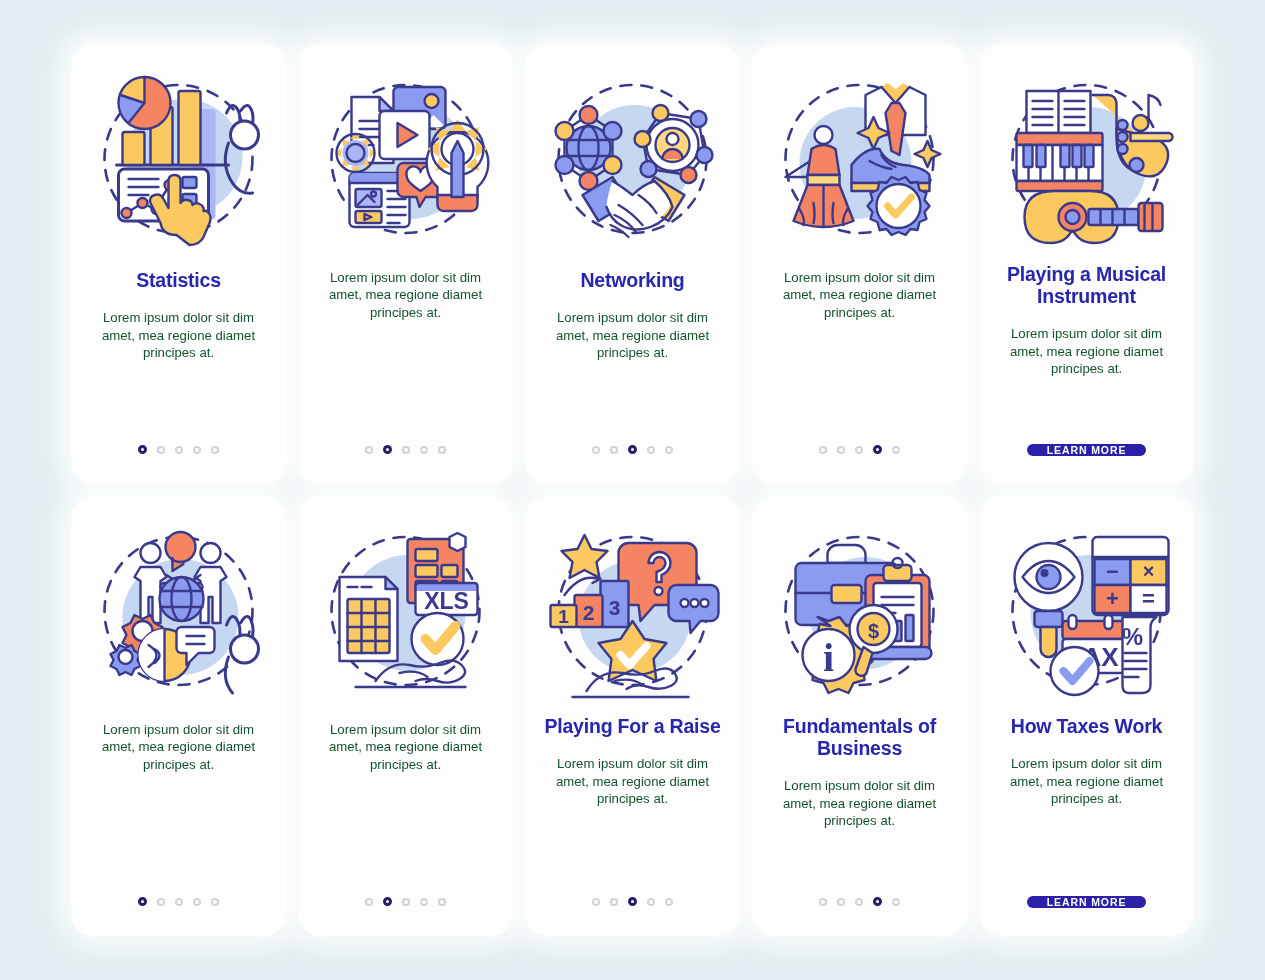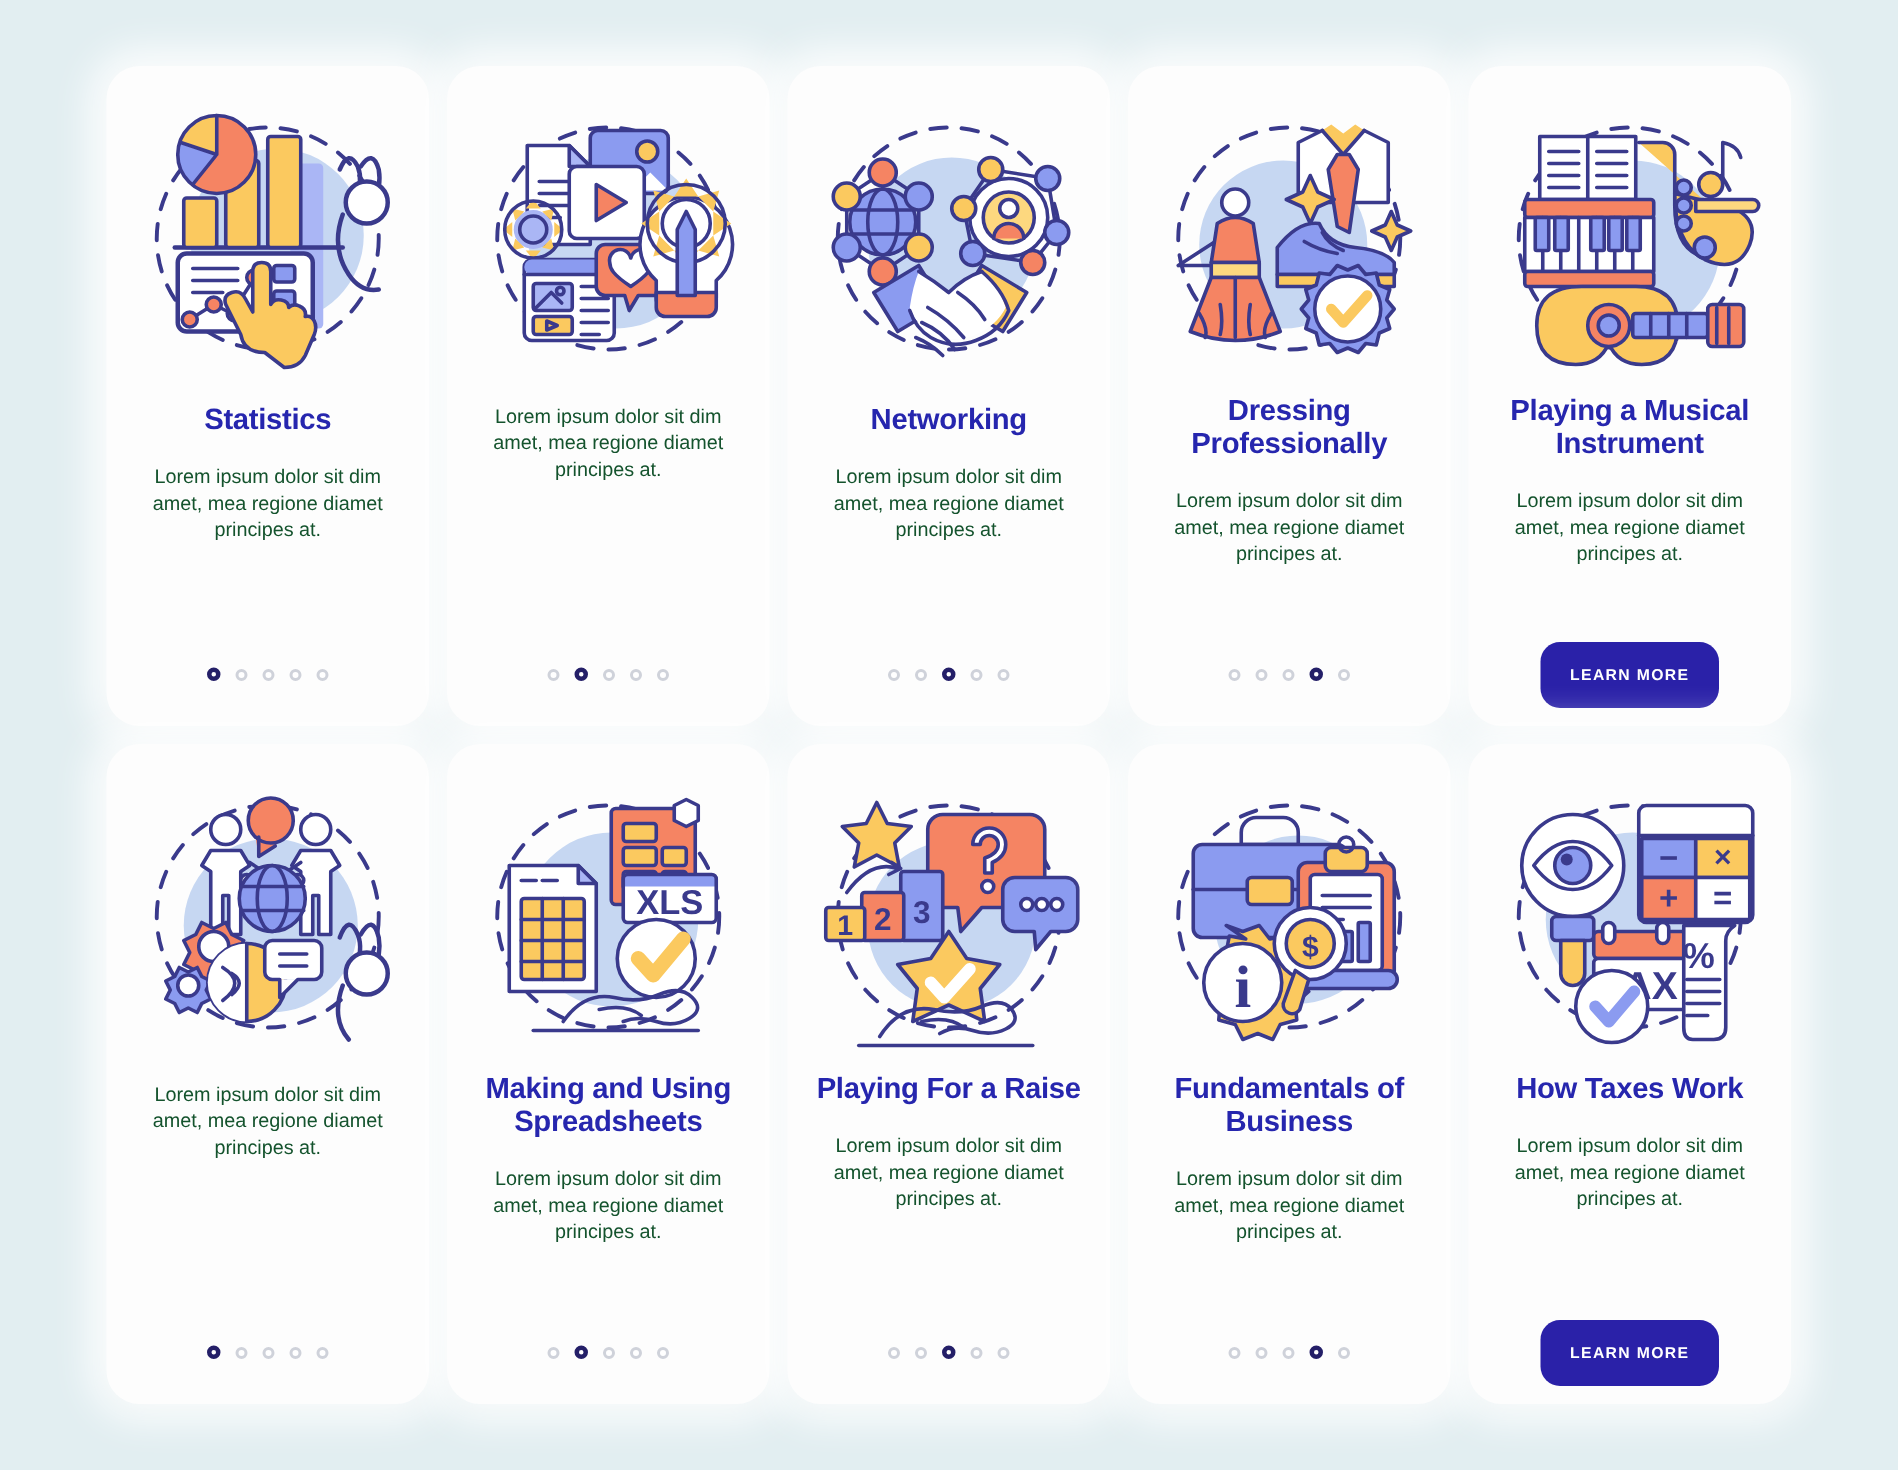--- a/index.html
+++ b/index.html
@@ -68,22 +68,22 @@
   }
   .dot.active{border-color:#241f68;border-width:3px;width:9px;height:9px;}
   .cta{
     background:#2a21a8;
     color:#ffffff;
     font-size:10.5px;
     font-weight:bold;
     letter-spacing:.9px;
     border:none;
     border-radius:13px;
-    padding:16px 20px;
-    margin-bottom:12px;
+    padding:0 20px;
+    margin-bottom:28px;
     cursor:pointer;
   }
   
   .ln{fill:none;stroke:#3a3a8c;stroke-width:3;stroke-linecap:round;stroke-linejoin:round;}
   .ln2{fill:none;stroke:#3a3a8c;stroke-width:2.4;stroke-linecap:round;stroke-linejoin:round;}
   .dash{fill:none;stroke:#3a3a8c;stroke-width:2.6;stroke-linecap:round;stroke-dasharray:11 10;}
   .blob{fill:#c6d7f2;}
   .yl{fill:#fbc95f;}
   .yl2{fill:#fdd87f;}
   .or{fill:#f58463;}
@@ -313,21 +313,20 @@
         <path class="or" d="M38 116 h32 l14 36 q-30 12 -60 0 z"></path>
         <path class="ln2" d="M38 116 h32 l14 36 q-30 12 -60 0 z"></path>
         <path class="ln2" d="M54 116 v40 M30 140 q6 10 4 16 M44 134 q2 12 0 20 M64 134 q-2 12 0 20 M78 140 q-6 10 -4 16"></path>
         <path class="bl" d="M122 108 l7 3 l7 -3 l5 6 l7 -1 l2 8 l7 3 l-2 7 l5 6 l-5 6 l2 7 l-7 3 l-2 8 l-7 -1 l-5 6 l-7 -3 l-7 3 l-5 -6 l-7 1 l-2 -8 l-7 -3 l2 -7 l-5 -6 l5 -6 l-2 -7 l7 -3 l2 -8 l7 1 z"></path>
         <path class="ln2" d="M122 108 l7 3 l7 -3 l5 6 l7 -1 l2 8 l7 3 l-2 7 l5 6 l-5 6 l2 7 l-7 3 l-2 8 l-7 -1 l-5 6 l-7 -3 l-7 3 l-5 -6 l-7 1 l-2 -8 l-7 -3 l2 -7 l-5 -6 l5 -6 l-2 -7 l7 -3 l2 -8 l7 1 z"></path>
         <circle class="wh" cx="129" cy="137" r="22"></circle>
           <circle class="ln2" cx="129" cy="137" r="22" fill="none"></circle>
         <path style="fill:none;stroke:#fbc95f;stroke-width:7;stroke-linecap:round;stroke-linejoin:round" d="M118 137 l8 9 l16 -18"></path>
       </svg>
     </div>
-    <div class="title">Dressing Professionally</div>
     <div class="desc">Lorem ipsum dolor sit dim amet, mea regione diamet principes at.</div>
     <div class="spacer"></div>
     <div class="dots">
       <span class="dot"></span>
       <span class="dot"></span>
       <span class="dot"></span>
       <span class="dot active"></span>
       <span class="dot"></span>
     </div>
   </div>
@@ -487,21 +486,20 @@
           <rect class="ln2" x="32" y="78" width="42" height="54" rx="2" fill="none"></rect>
         <path class="ln2" d="M32 92 h42 M32 106 h42 M32 120 h42 M46 78 v54 M60 78 v54"></path>
         <circle class="wh" cx="122" cy="118" r="26"></circle>
           <circle class="ln2" cx="122" cy="118" r="26" fill="none"></circle>
         <path style="fill:none;stroke:#fbc95f;stroke-width:10;stroke-linecap:round;stroke-linejoin:round" d="M110 118 l10 11 l20 -24"></path>
         <path class="ln2" d="M60 160 q14 -20 34 -16 q16 4 30 -2 q14 -6 22 2 q8 8 -2 14 q-10 6 -22 2 q-12 -4 -22 0"></path>
         <path class="ln2" d="M84 152 q18 -4 28 4"></path>
         <path class="ln2" d="M40 166 h110"></path>
       </svg>
     </div>
-    <div class="title">Making and Using Spreadsheets</div>
     <div class="desc">Lorem ipsum dolor sit dim amet, mea regione diamet principes at.</div>
     <div class="spacer"></div>
     <div class="dots">
       <span class="dot"></span>
       <span class="dot active"></span>
       <span class="dot"></span>
       <span class="dot"></span>
       <span class="dot"></span>
     </div>
   </div>

